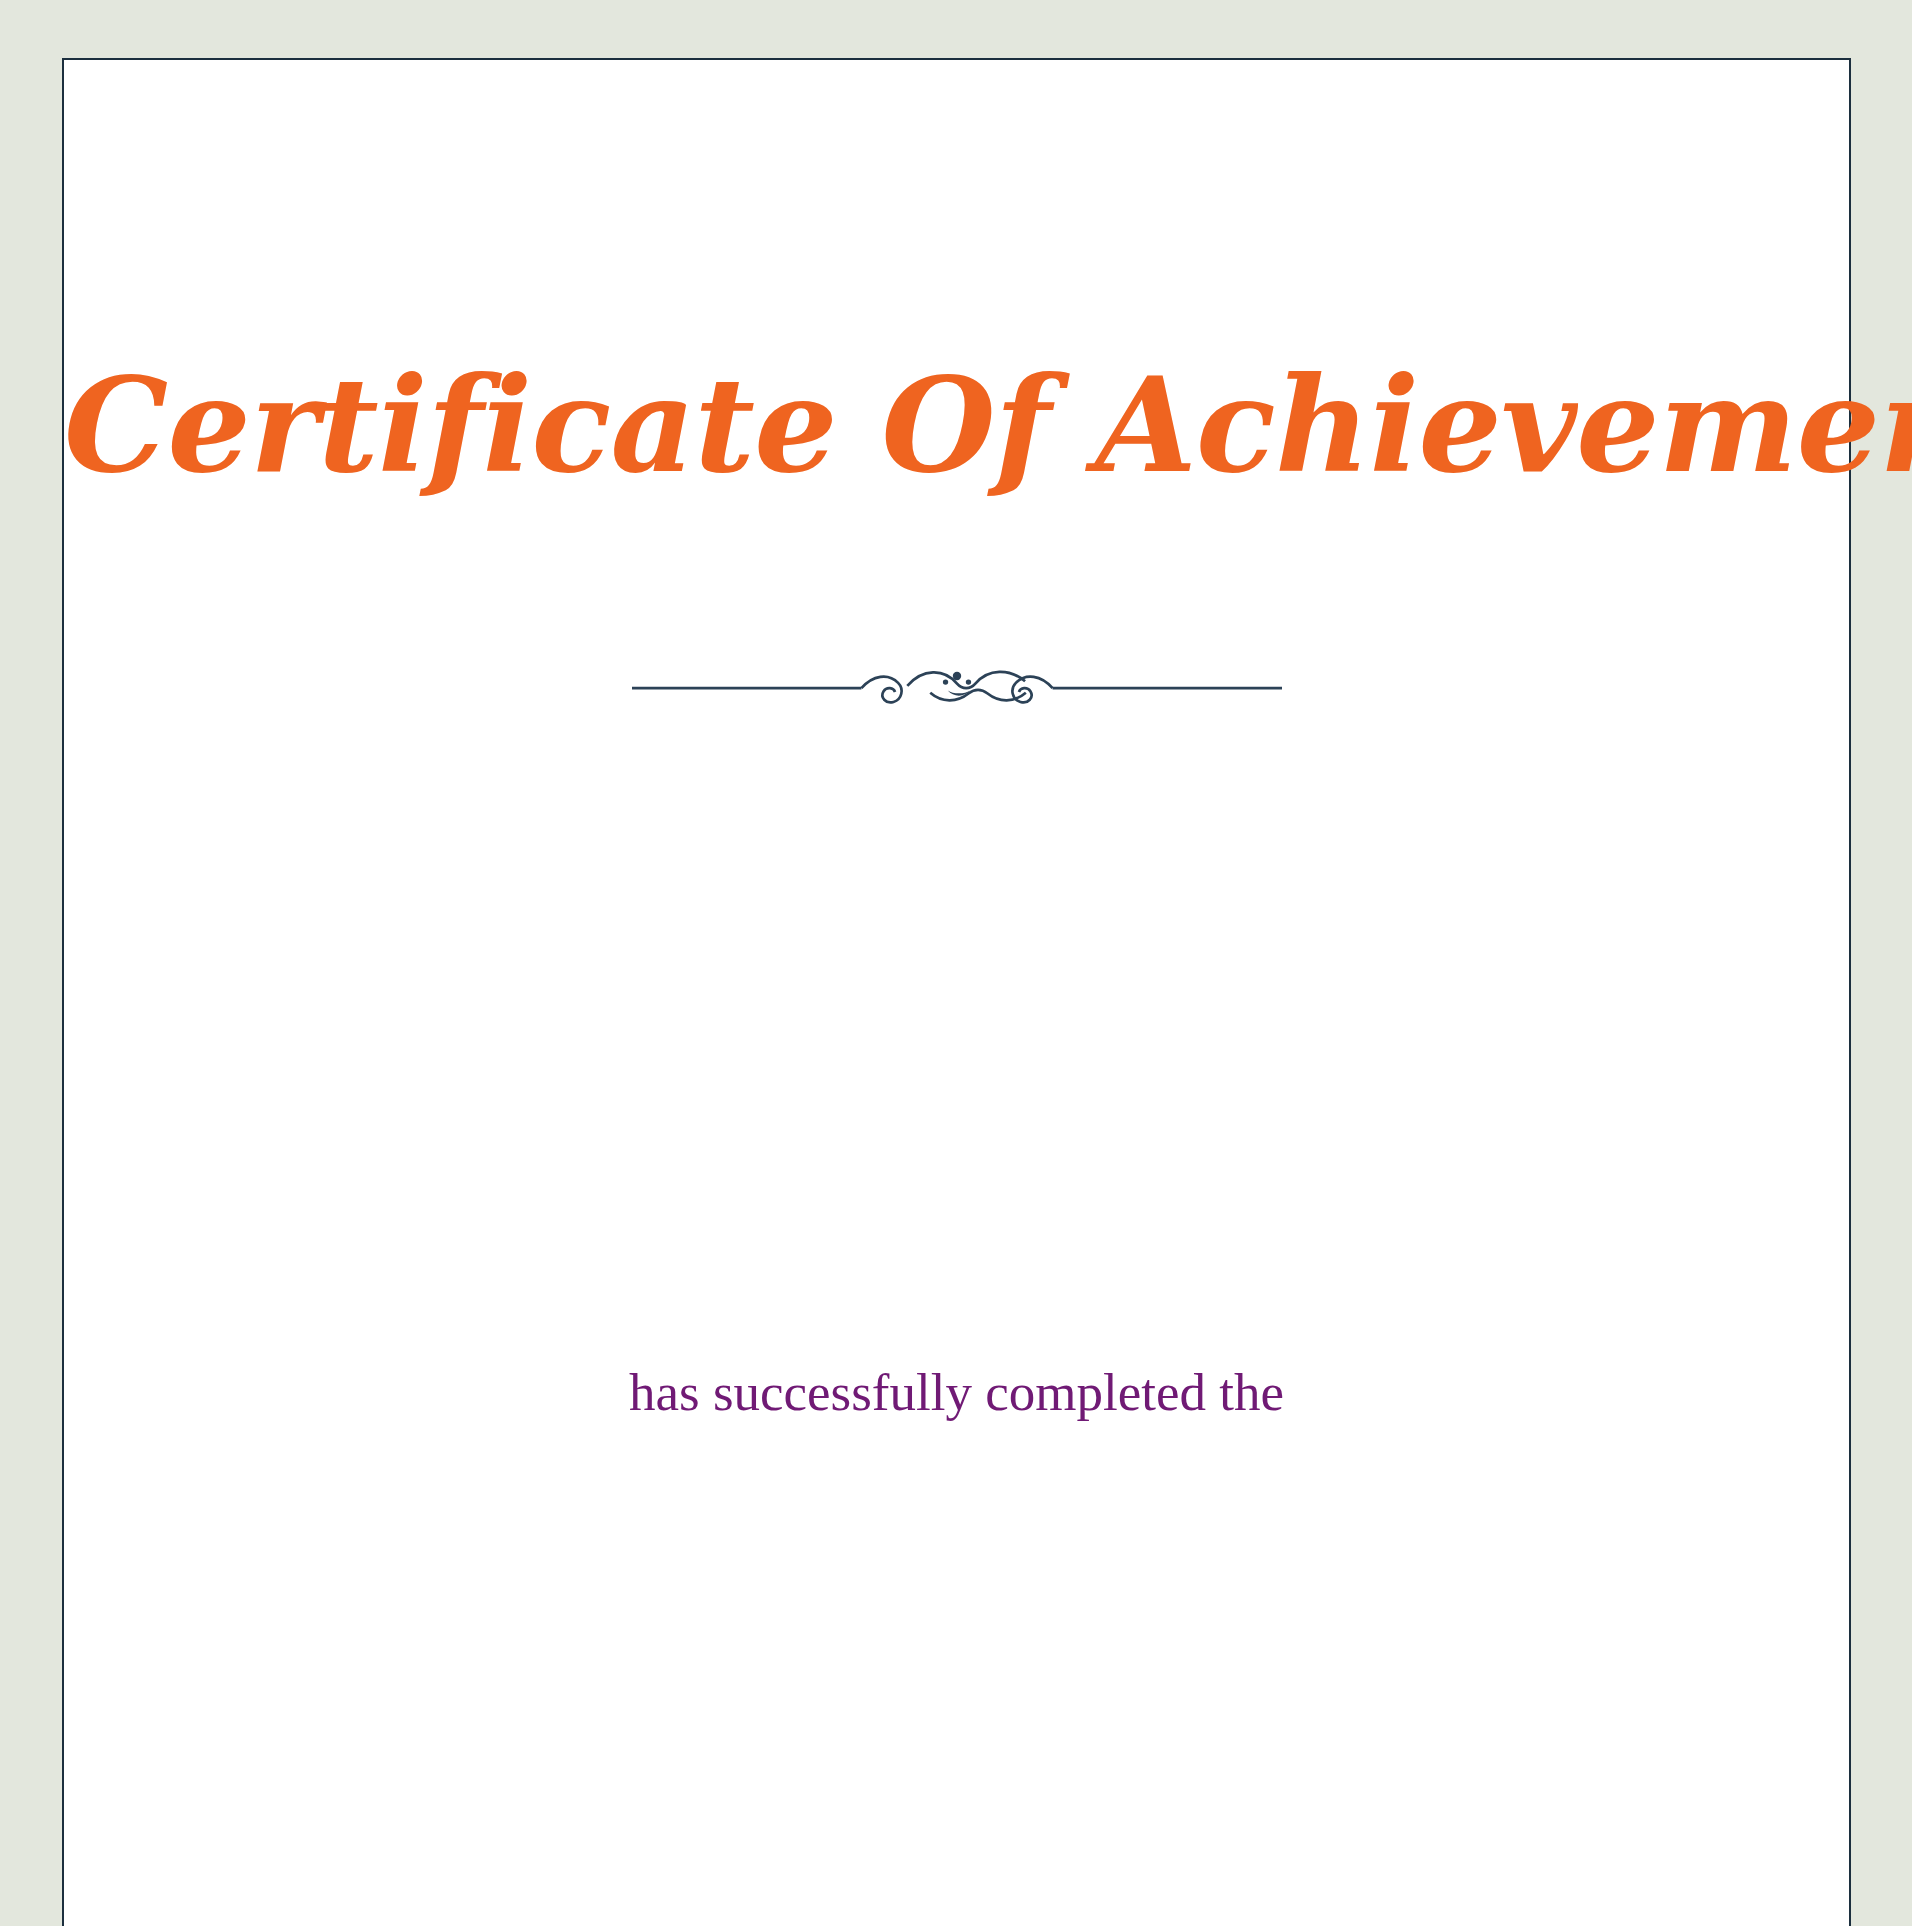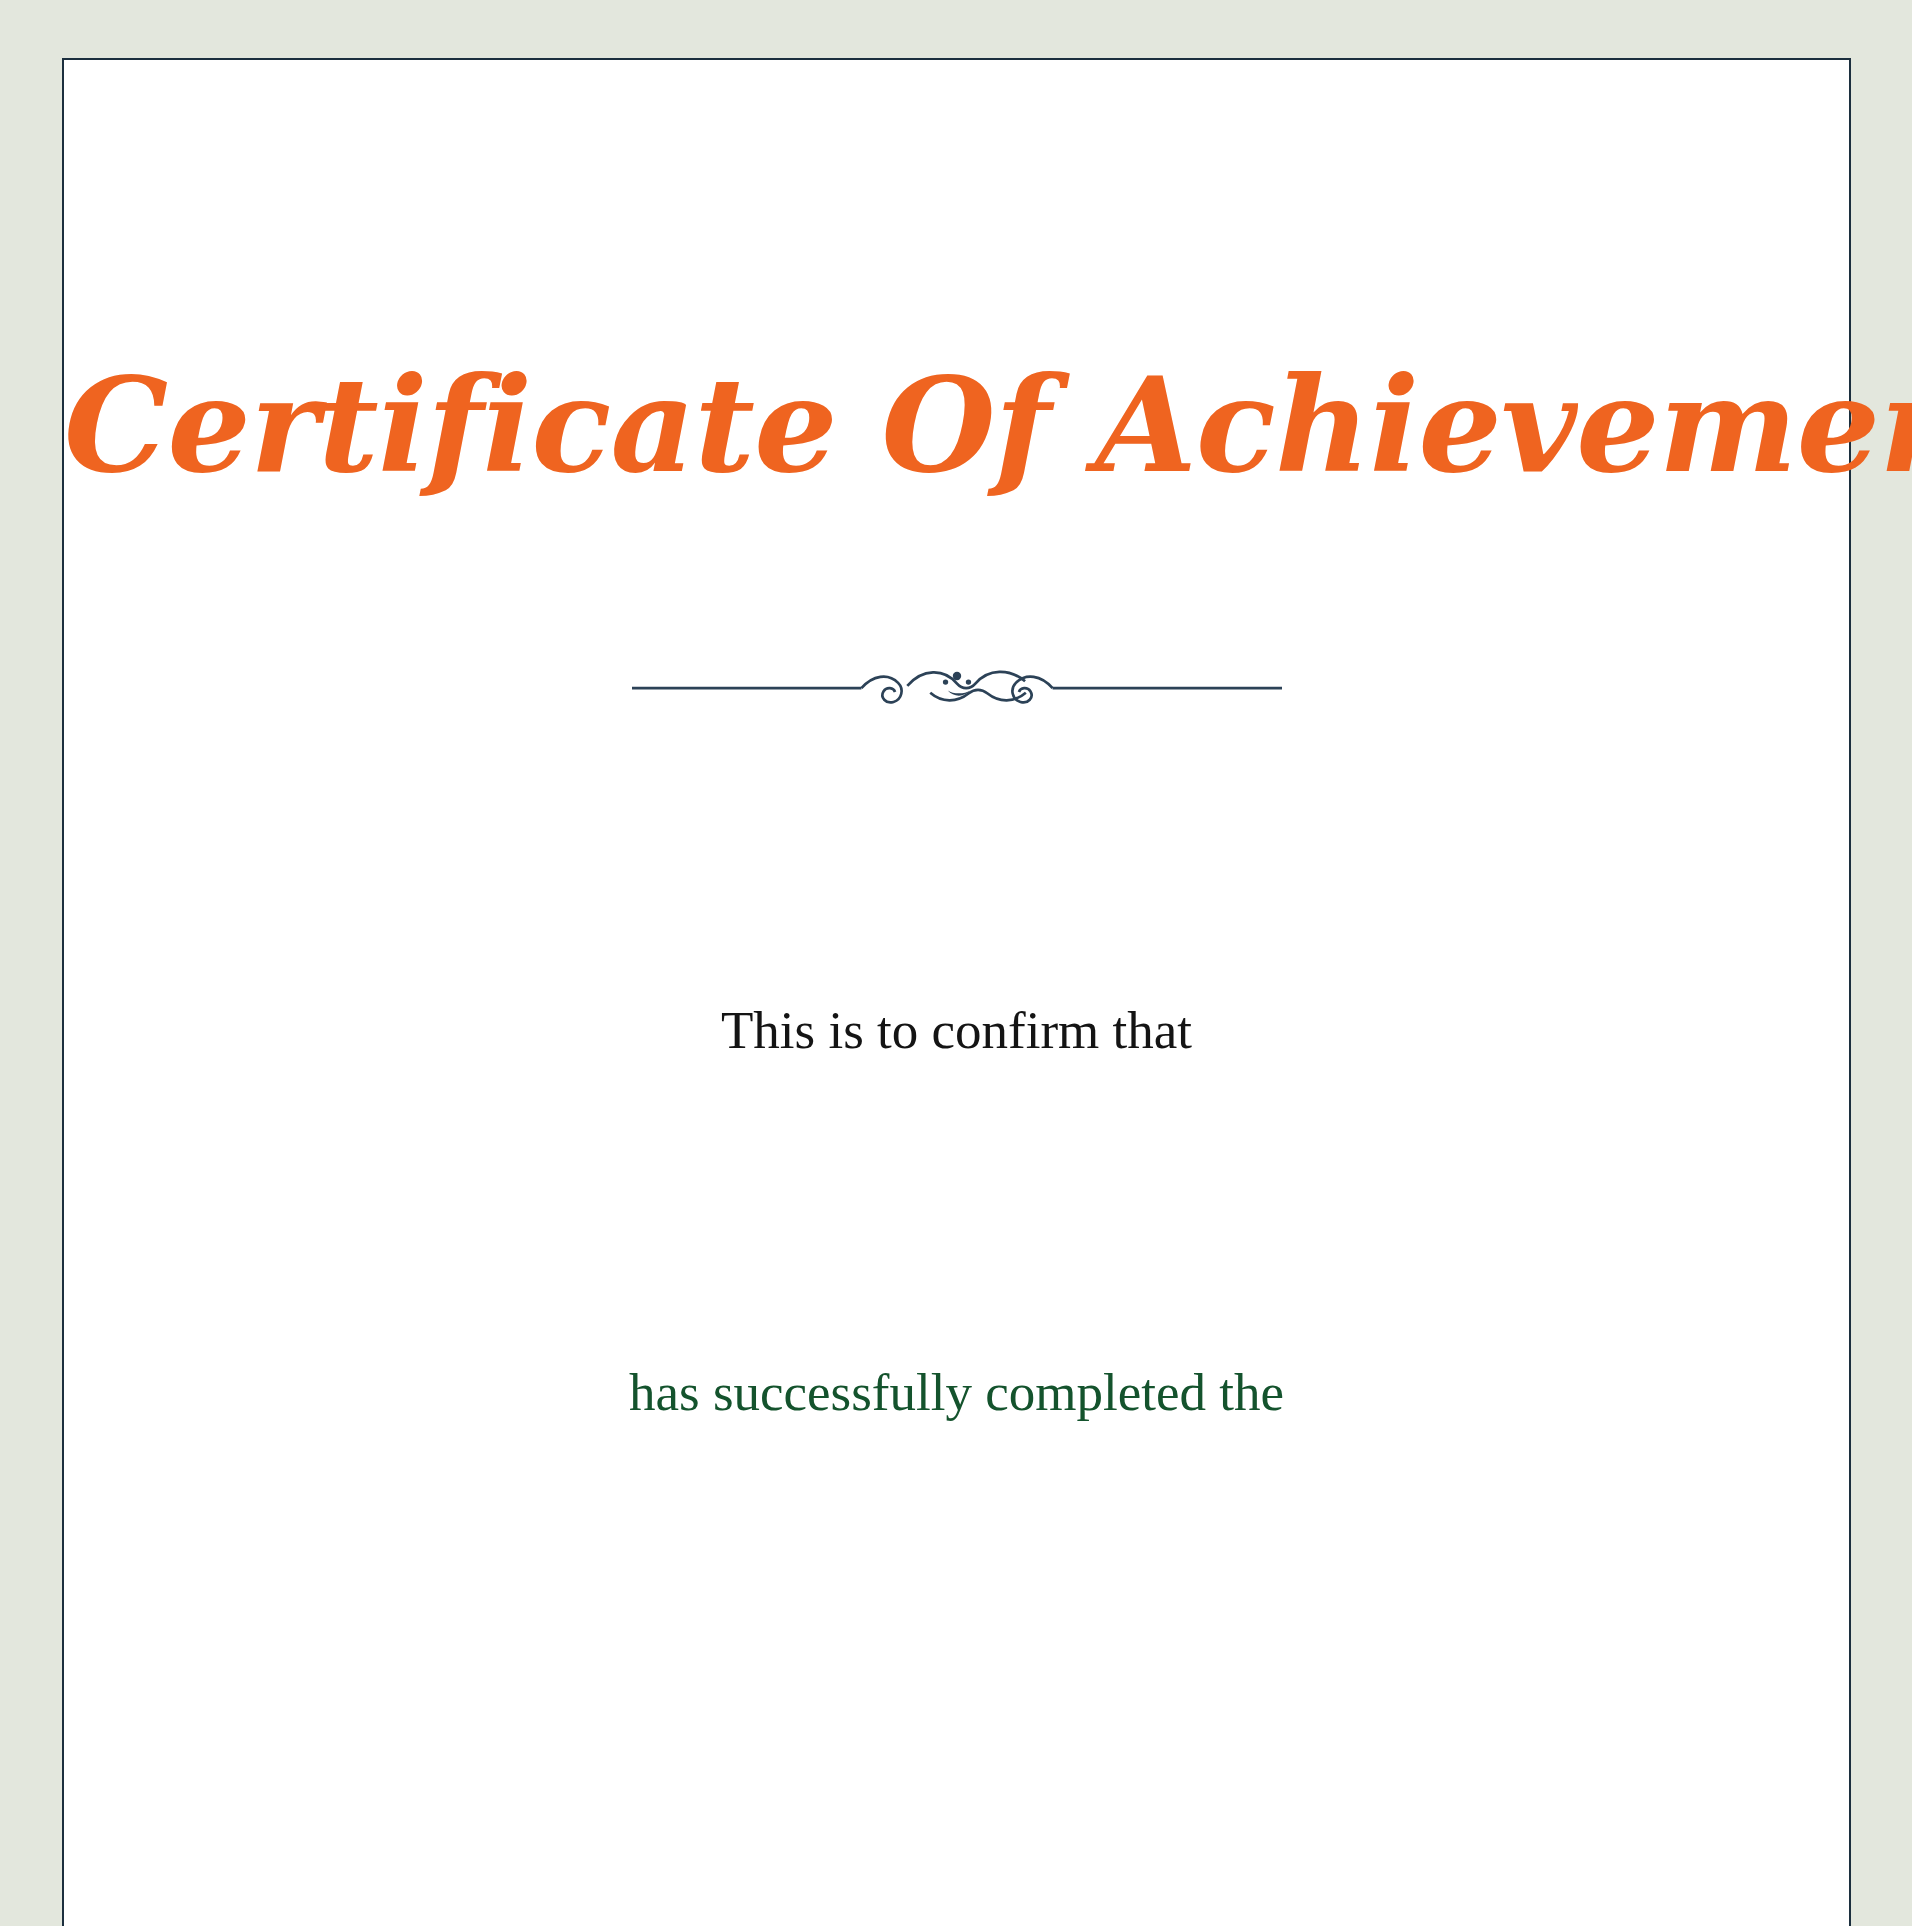--- a/index.html
+++ b/index.html
@@ -82,21 +82,21 @@
     min-height: 58px;
   }
 
   .completed-line {
     position: absolute;
     left: 0;
     top: 1302px;
     width: 100%;
     text-align: center;
     font-size: 53px;
-    color: #14532d;
+    color: #701a75;
     font-family: "Liberation Serif", serif;
   }
 
   .course-prefix {
     position: absolute;
     left: 0;
     top: 1479px;
     width: 100%;
     text-align: center;
     font-size: 53px;
@@ -133,21 +133,20 @@
         <path d="M820 104 c30 26 70 26 100 2 c16 -12 34 -12 50 0 c30 24 70 24 100 -2"></path>
       </g>
       <g fill="#2c4257">
         <circle cx="890" cy="60" r="11"></circle>
         <circle cx="860" cy="76" r="7"></circle>
         <circle cx="920" cy="76" r="7"></circle>
         <path d="M866 98 c14 18 44 18 58 0 c-14 10 -44 10 -58 0 z"></path>
       </g>
     </svg>
 
-    <div class="confirm-line">This is to confirm that</div>
 
     <div class="name-line"></div>
 
     <div class="completed-line">has successfully completed the</div>
 
 
     <div class="course-title"></div>
 
   </div>
 </div>

